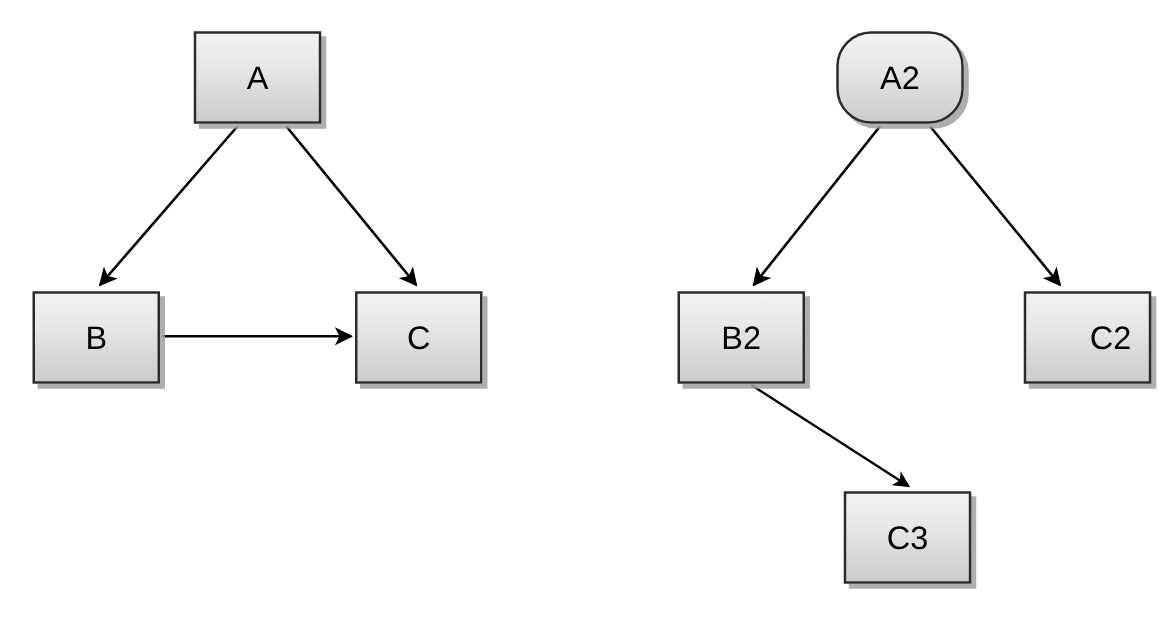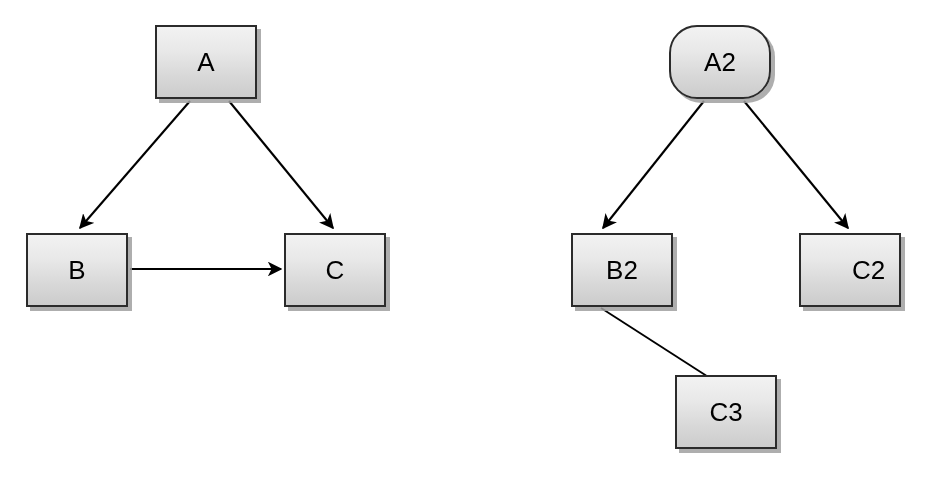--- a/index.html
+++ b/index.html
@@ -46,23 +46,23 @@
     color: #000000;
     letter-spacing: 0px;
     user-select: none;
   }
   
   #node-a  { left: 155px; top: 25px;  }
   #node-b  { left: 26px;  top: 233px; }
   #node-c  { left: 284px; top: 233px; }
   
   #node-a2 { left: 669px; top: 25px; border-radius: 28px;  }
-  #node-b2 { left: 542px; top: 233px; margin-left: 29px; }
-  #node-c2 { left: 799px; top: 233px; padding-left: 37px; }
-  #node-c3 { left: 675px; top: 375px; justify-content: center; }
+  #node-b2 { left: 542px; top: 233px; }
+  #node-c2 { left: 819px; top: 233px; padding-left: 37px; }
+  #node-c3 { left: 675px; top: 393px; justify-content: center; }
 </style>
 </head>
 <body>
 
 <div id="canvas">
 
   <svg id="edge-layer" viewBox="0 0 940 504" width="940" height="504" xmlns="http://www.w3.org/2000/svg">
     <defs>
       <marker id="arrow" viewBox="0 0 10 10" refX="9" refY="5" markerWidth="7" markerHeight="7" orient="auto-start-reverse" markerUnits="strokeWidth">
         <path d="M 0 0 L 10 5 L 0 10 L 2.6 5 z" fill="#000000"></path>

